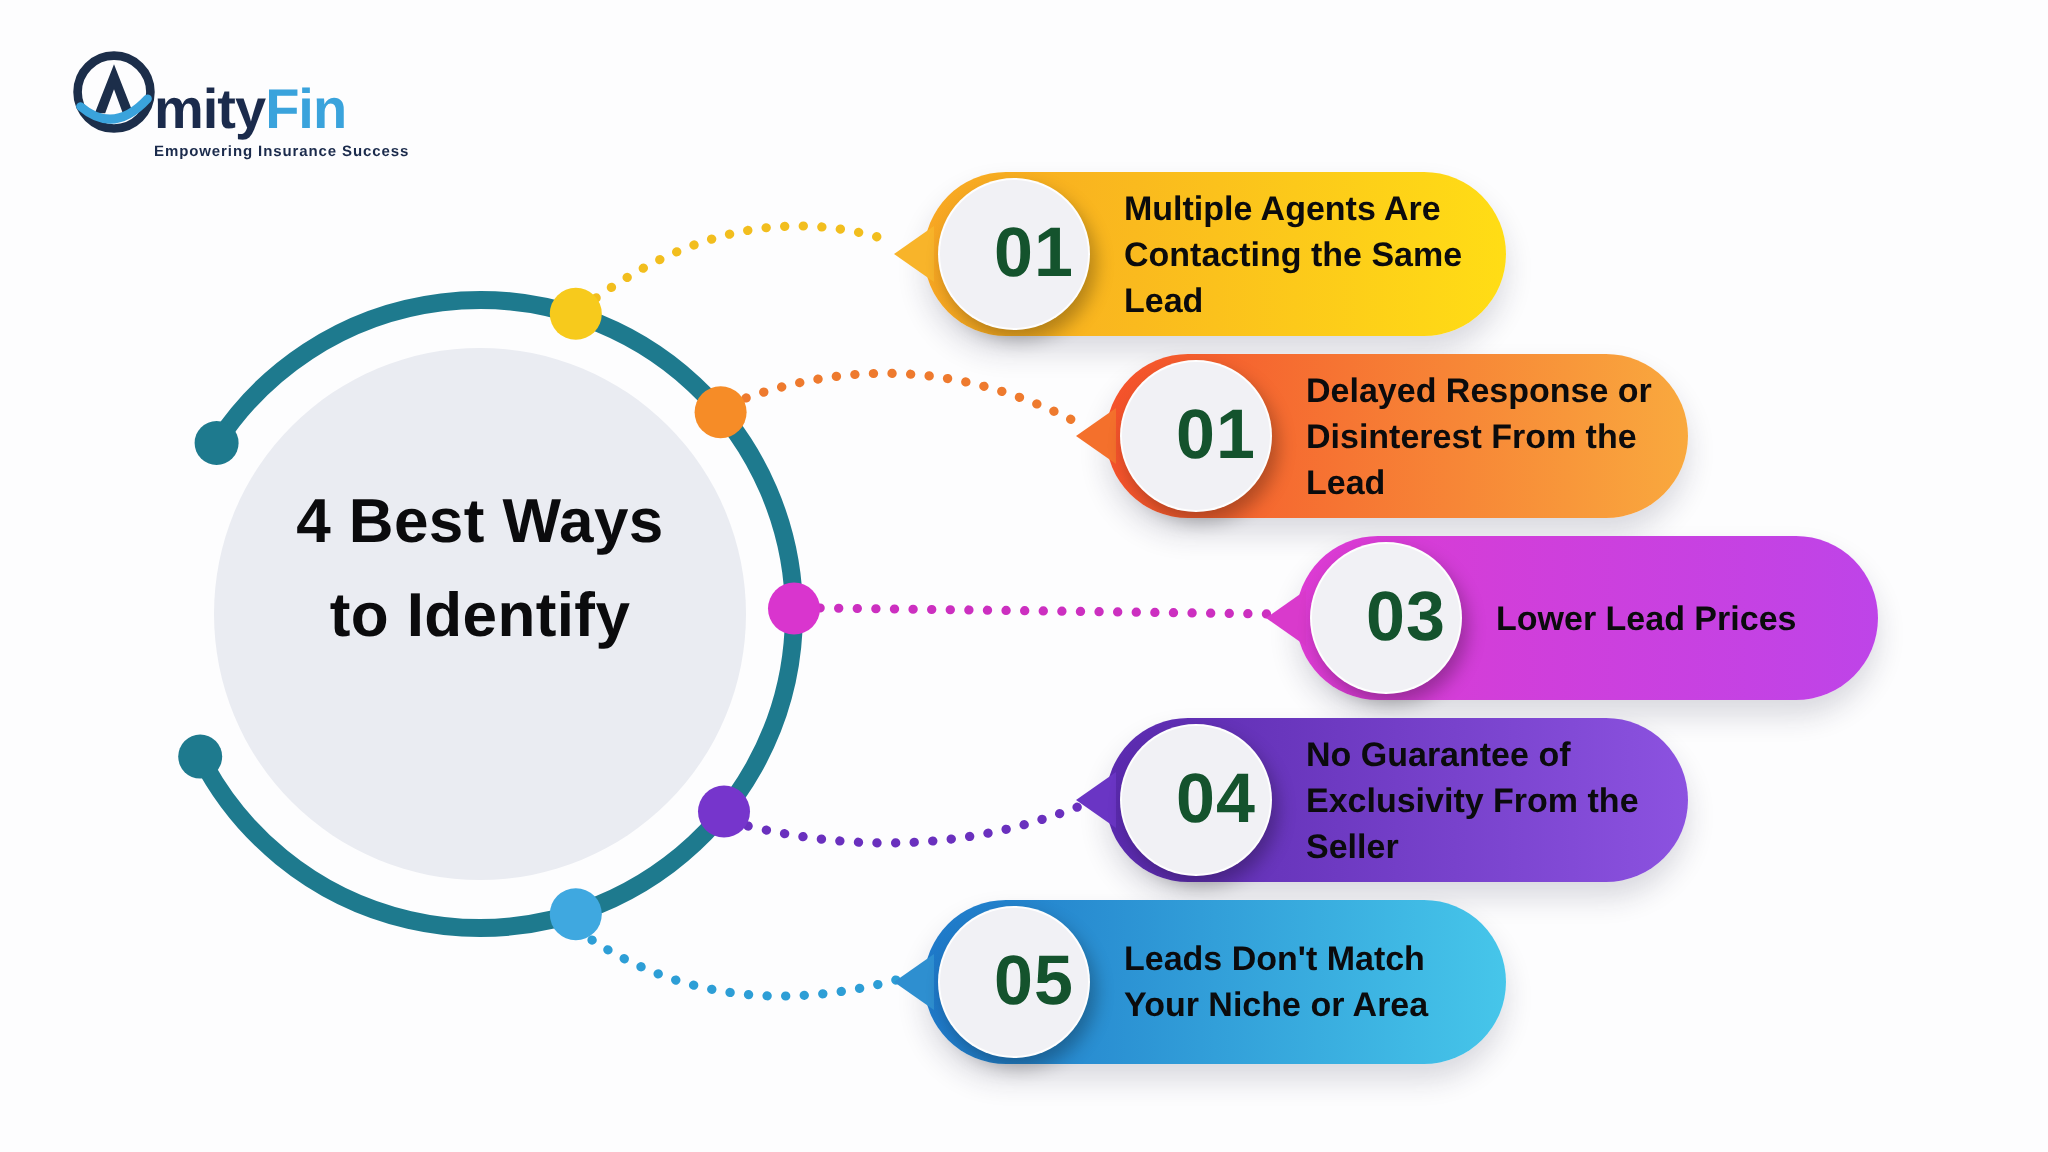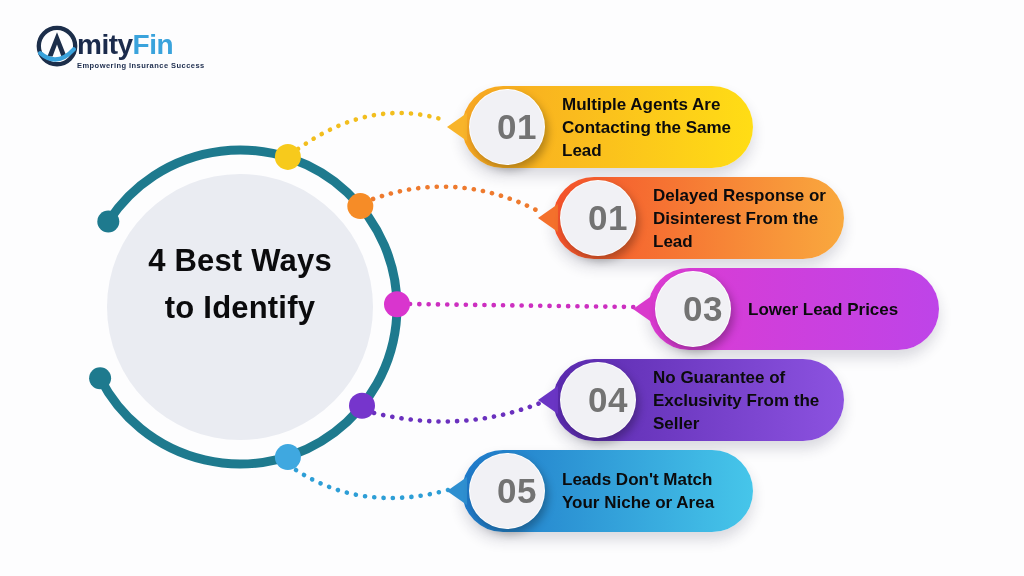--- a/index.html
+++ b/index.html
@@ -3,21 +3,21 @@
 <meta charset="utf-8">
 <style>
   html,body{margin:0;padding:0;}
   body{font-family:"Liberation Sans",sans-serif;background:#ffffff;}
   .canvas{position:relative;width:1024px;height:576px;background:#fdfdfe;overflow:hidden;}
 
   
   .logo{position:absolute;left:34px;top:24px;display:flex;align-items:flex-start;}
   .logo-icon{flex:0 0 auto;}
   .logo-textcol{margin-left:-3px;}
-  .brand{display:flex;align-items:baseline;font-weight:700;font-size:28px;letter-spacing:-0.5px;line-height:30px;margin-top:6px;}
+  .brand{display:flex;align-items:baseline;font-weight:700;font-size:28px;letter-spacing:-0.5px;line-height:30px;margin-top:16px;}
   .brand .b1{color:#1b2b4c;}
   .brand .b2{color:#3aa3dc;}
   .tagline{font-size:7.5px;font-weight:700;color:#1b2b4c;letter-spacing:0.45px;margin-top:1px;}
   .site-url{position:absolute;top:30px;right:50px;font-size:15.5px;color:#161616;text-decoration:underline;text-underline-offset:3px;}
 
   
   .scene{position:absolute;left:0;top:0;width:1024px;height:576px;}
   .arc{fill:none;stroke:var(--c,#1e7a8e);stroke-width:9;}
   .arc-end{fill:var(--c,#1e7a8e);}
   .node{fill:var(--c);}
@@ -32,21 +32,21 @@
   .pill{position:absolute;width:291px;height:82px;border-radius:41px;
     background:linear-gradient(to right,var(--c1),var(--c2));
     box-shadow:0 8px 14px rgba(30,30,60,0.16);
     display:flex;align-items:center;padding-left:100px;padding-right:18px;box-sizing:border-box;}
   .pill-tail{position:absolute;left:-15px;top:calc(50% - 14px);width:20px;height:28px;
     background:var(--ct);clip-path:polygon(100% 0,0 50%,100% 100%);}
   .badge{position:absolute;left:7px;top:3px;width:76px;height:76px;border-radius:50%;
     background:#f1f1f5;border:1px solid rgba(255,255,255,0.9);box-sizing:border-box;
     display:flex;align-items:center;justify-content:center;
     box-shadow:3px 5px 9px rgba(0,0,0,0.28);}
-  .badge span{font-size:35px;font-weight:700;color:#737373;letter-spacing:0.5px;margin-left:20px;}
+  .badge span{font-size:35px;font-weight:700;color:#14532d;letter-spacing:0.5px;margin-left:20px;}
   .pill-text{font-size:17px;font-weight:700;color:#0b0b0d;line-height:23px;}
   .p1{left:462px;top:86px;}
   .p2{left:553px;top:177px;}
   .p3{left:648px;top:268px;align-items:center;}
   .p4{left:553px;top:359px;}
   .p5{left:462px;top:450px;}
 </style>
 </head>
 <body>
 

